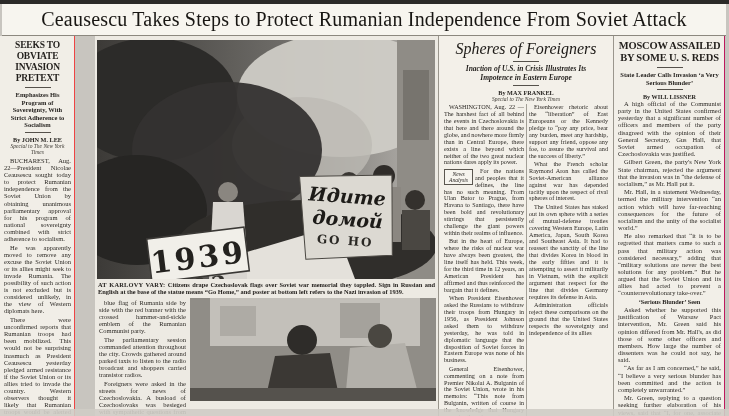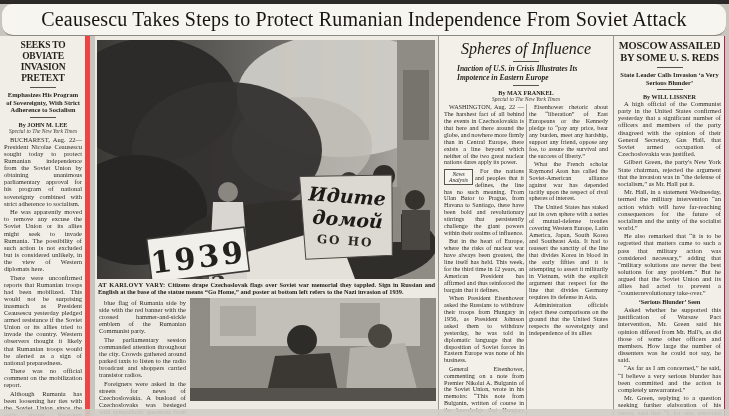--- a/index.html
+++ b/index.html
@@ -1,24 +1,24 @@
 <!DOCTYPE html>
 <html><head>
 <meta charset="utf-8">
 <style>
   html,body{margin:0;padding:0;background:#b9b6b0;}
   .page{position:relative;width:729px;height:416px;background:#c8c5bf;
         font-family:"Liberation Serif","DejaVu Serif",serif;color:#221f1c;overflow:hidden;}
   .topstrip{position:absolute;top:0;left:0;width:729px;height:4px;background:#2b2a28;}
   .banner{position:absolute;top:4px;left:2px;right:3px;height:31px;background:#f7f5ef;
-          border-bottom:1px solid #8c887f;display:flex;align-items:center;justify-content:center;border-radius:11px;}
+          border-bottom:1px solid #8c887f;display:flex;align-items:center;justify-content:center;}
   .banner h1{margin:0;font-size:20px;font-weight:normal;letter-spacing:.2px;color:#181613;white-space:nowrap;}
 
   .col{position:absolute;top:36px;bottom:0;background:#f1eee7;}
-  .col-left{left:0;width:90px;padding:3px 3px 0 4px;box-sizing:border-box;border-right:5px solid #ef4444;}
+  .col-left{left:0;width:75px;padding:3px 3px 0 4px;box-sizing:border-box;border-right:1px solid #ef4444;}
   .col-center{left:95px;width:343px;background:#edeae3;}
   .col-analysis{left:438px;width:176px;box-sizing:border-box;border-left:1px solid #9a968d;border-right:1px solid #9a968d;background:#f3f0e9;padding-top:3px;}
   .col-right{left:614px;width:111px;box-sizing:border-box;border-right:1px solid #be185d;background:#f2efe8;padding:3px 3px 0 4px;}
 
   .headline{font-size:9.5px;font-weight:bold;text-align:center;line-height:11px;margin:1px 0 2px;letter-spacing:-.2px;}
   .rule-short{width:26px;border-top:1px solid #55514b;margin:3px auto;}
   .subhead{font-size:6.5px;font-weight:bold;text-align:center;line-height:7.6px;margin:1px 2px;}
   .byline{font-size:6.2px;font-weight:bold;text-align:center;margin:2px 0 0;}
   .credit{font-size:5.5px;font-style:italic;text-align:center;margin:0 0 2px;color:#3c3933;}
   .p{font-size:6.5px;line-height:7.1px;text-align:justify;margin:0 0 1.5px;text-indent:6px;color:#2c2925;}
@@ -33,21 +33,21 @@
   .minicol .p{text-indent:5px;}
   .photo2{flex:1;background:#8e8b85;position:relative;overflow:hidden;margin-left:1px;}
 
   .analysis-title{font-size:16px;font-style:italic;text-align:center;margin:1px 0 0;font-weight:normal;color:#1d1a17;}
   .an-cols{display:flex;padding:0 3px;margin-top:1px;}
   .an-col{width:50%;box-sizing:border-box;padding:0 2px;}
   .an-col.second{border-left:1px solid #a39f96;}
   .an-col .p{font-size:6.2px;line-height:6.9px;text-indent:5px;}
   .inset{float:left;width:27px;border:1px solid #5a564f;margin:1px 2px 0 0;padding:1px 0;
          font-size:5.6px;font-style:italic;text-align:center;line-height:6.2px;background:#f6f4ee;}
-  .an-subhead{font-size:7.5px;font-weight:bold;font-style:italic;line-height:8.6px;margin:2px 18px;font-family:Liberation Serif, serif;}
+  .an-subhead{font-size:7.5px;font-weight:bold;font-style:italic;text-align:center;line-height:8.6px;margin:2px 18px;font-family:Liberation Serif, serif;}
 
   .bottomstrip{position:absolute;left:0;right:0;bottom:0;height:7px;background:#cfccc5;opacity:.9;}
 </style>
 </head>
 <body>
 
 <div class="page">
   <div class="topstrip"></div>
 
   <div class="banner">
@@ -132,21 +132,21 @@
           <path d="M85 58 L140 55 L150 103 L75 103 Z" fill="#3b3834"></path>
           <path d="M160 50 L215 45 L230 103 L155 103 Z" fill="#b3b0aa"></path>
           <circle cx="190" cy="38" r="12" fill="#4a4741"></circle>
           <rect x="0" y="90" width="246" height="13" fill="#55524d"></rect>
         </svg>
       </div>
     </div>
   </div>
 
   <div class="col col-analysis">
-    <h2 class="analysis-title">Spheres of Influence</h2>
+    <h2 class="analysis-title">Spheres of Foreigners</h2>
     <div class="rule-short"></div>
     <div class="an-subhead">Inaction of U.S. in Crisis Illustrates Its Impotence in Eastern Europe</div>
     <div class="rule-short"></div>
     <div class="byline">By MAX FRANKEL</div>
     <div class="credit">Special to The New York Times</div>
     <div class="an-cols">
       <div class="an-col">
         <p class="p">WASHINGTON, Aug. 22 — The harshest fact of all behind the events in Czechoslovakia is that here and there around the globe, and nowhere more firmly than in Central Europe, there exists a line beyond which neither of the two great nuclear nations dares apply its power.</p>
         <div class="inset">
           <div>News</div>

